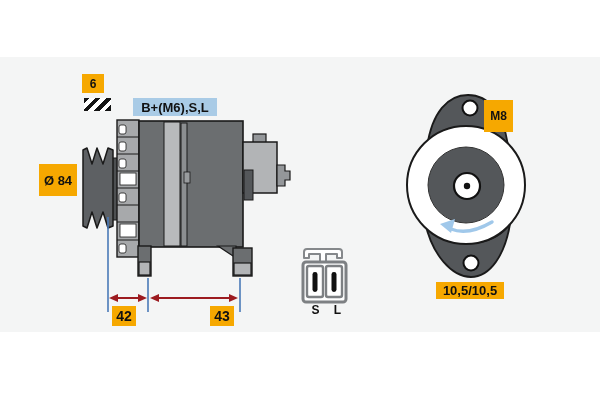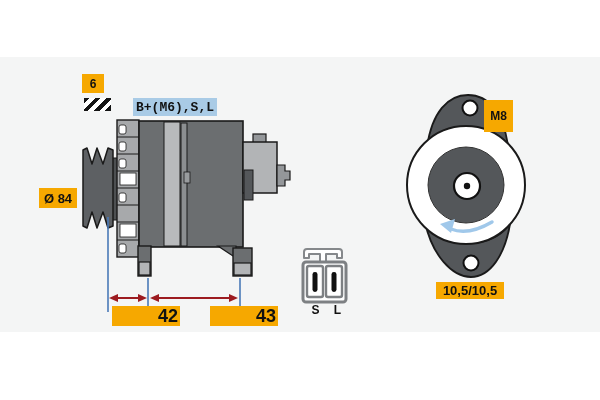--- a/index.html
+++ b/index.html
@@ -15,21 +15,21 @@
   }
   .yellow{background:#F6A800;}
   .blue{background:#A9CBE6;}
   .plain{background:transparent;}
   .hatch{
     position:absolute;left:84px;top:98px;width:27px;height:13px;
     background:repeating-linear-gradient(135deg,#141414 0 4px,#ffffff 4px 8px);
   }
   .f12{font-size:12px;}
   .f13{font-size:13px;}
-  .f14{font-size:18px;padding-left:44px;}
+  .f14{font-size:14px;}
 </style>
 </head>
 <body>
 
 <div id="stage">
 
   <div class="band"></div>
 
   <svg width="600" height="400" viewBox="0 0 600 400">
 
@@ -125,23 +125,23 @@
         <path d="M492,222 Q468,236 451,229" fill="none" stroke="#A0C8EA" stroke-width="3.5" stroke-linecap="round"></path>
         <polygon points="440,224 455,219 451,233" fill="#A0C8EA"></polygon>
       </g>
     </g>
   </svg>
 
   <div class="callout yellow f12" style="left:82px;top:74px;width:22px;height:19px;">6</div>
 
   <div class="hatch"></div>
 
-  <div class="callout blue f13" style="left:133px;top:98px;width:84px;height:18px;font-family:Liberation Mono, monospace;">B+(M6),S,L</div>
+  <div class="callout blue f13" style="left:133px;top:98px;width:84px;height:18px;">B+(M6),S,L</div>
 
-  <div class="callout yellow f13" style="left:39px;top:188px;width:38px;height:20px;">Ø 84</div>
+  <div class="callout yellow f13" style="left:39px;top:164px;width:38px;height:32px;">Ø 84</div>
 
   <div class="callout yellow f14" style="left:112px;top:306px;width:24px;height:20px;">42</div>
 
   <div class="callout yellow f14" style="left:210px;top:306px;width:24px;height:20px;">43</div>
 
   <div class="callout yellow f12" style="left:484px;top:100px;width:29px;height:32px;">M8</div>
 
   <div class="callout yellow f13" style="left:436px;top:282px;width:68px;height:17px;">10,5/10,5</div>
 
   <div class="callout plain f12" style="left:306px;top:302px;width:19px;height:15px;">S</div>

